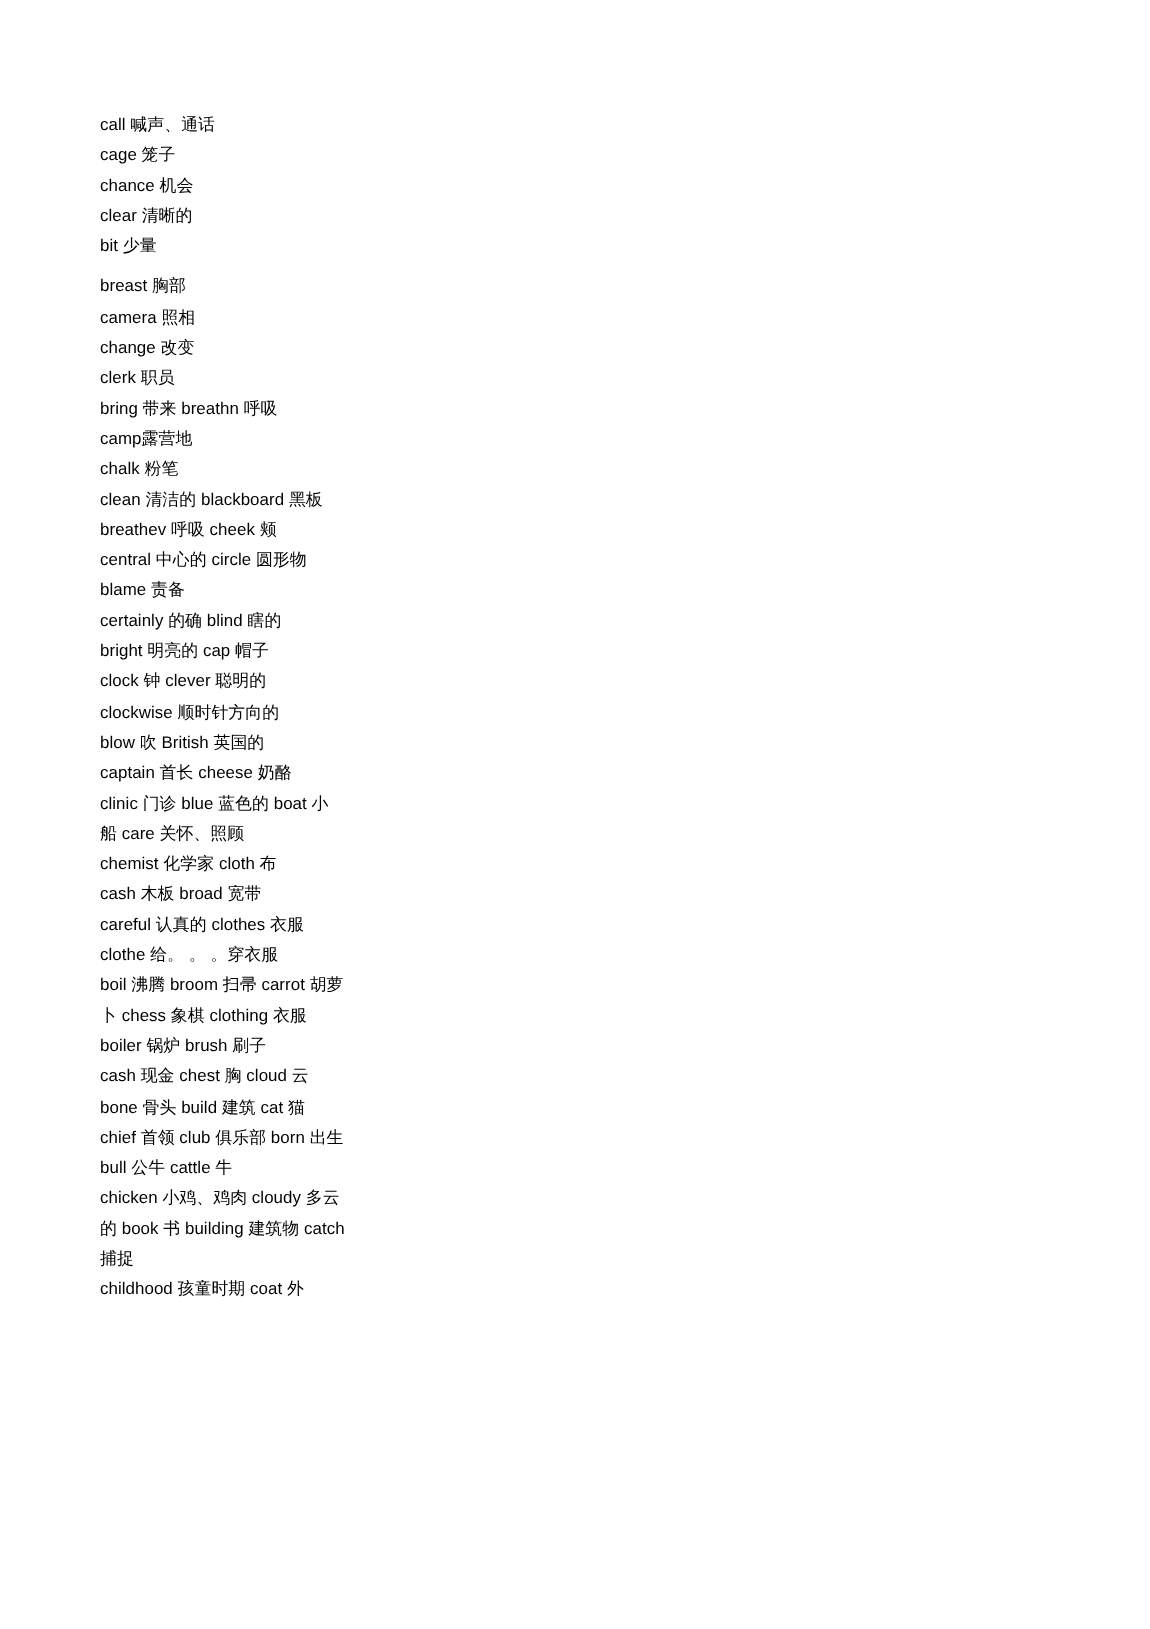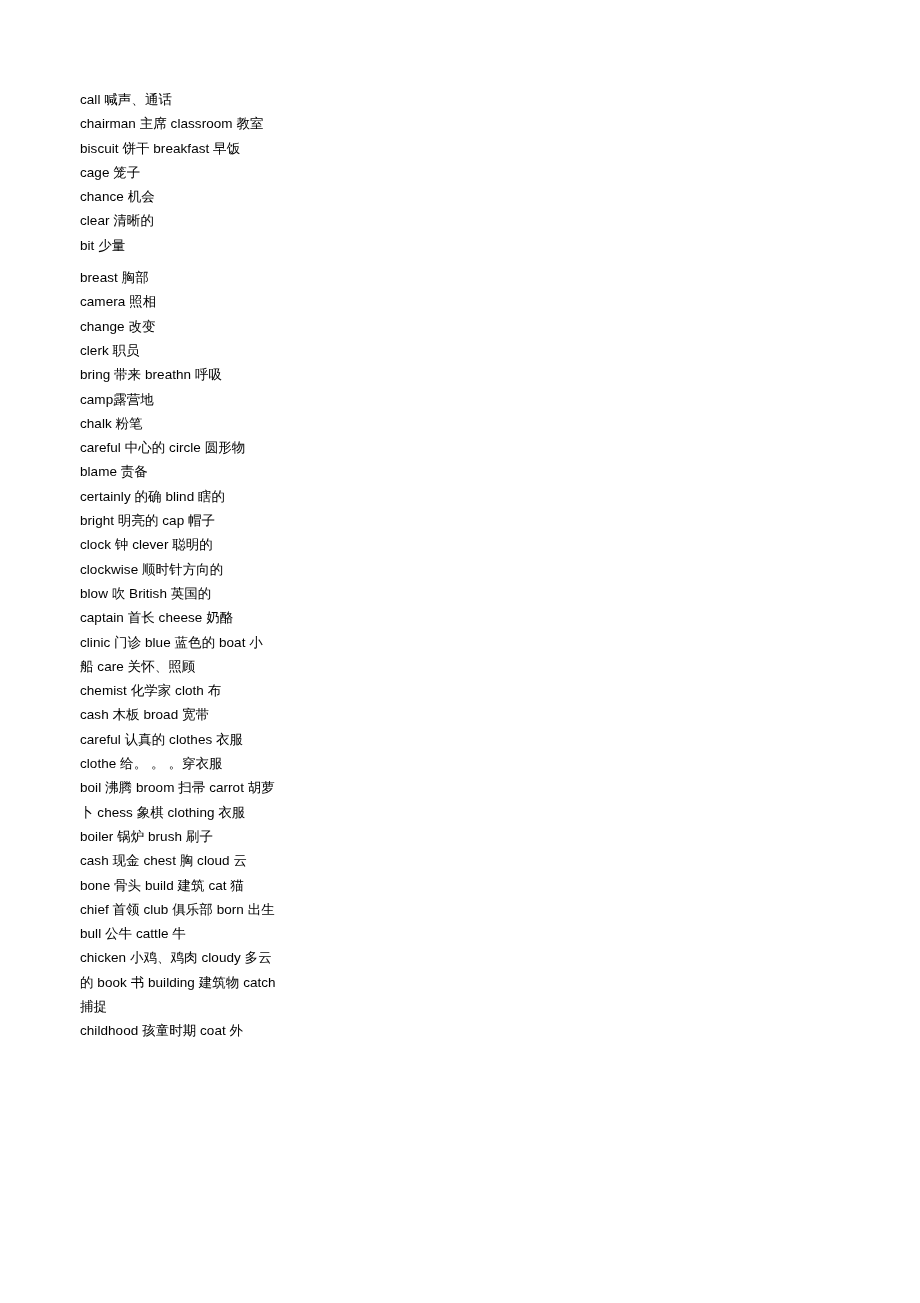--- a/index.html
+++ b/index.html
@@ -50,38 +50,38 @@
   }
 </style>
 </head>
 <body>
 
 <div id="page">
   <div id="text-column">
 
     <div>
       <p class="para">call 喊声、通话</p>
-      <p class="para">chairman 主席  classroom 教室  biscuit 饼干  breakfast 早饭</p>
       <p class="para">cage 笼子</p>
       <p class="para">chance 机会</p>
       <p class="para">clear 清晰的</p>
       <p class="para">bit 少量</p>
     </div>
 
     <div class="block-gap"></div>
 
     <div>
       <p class="para">breast 胸部</p>
       <p class="para">camera 照相</p>
       <p class="para">change 改变</p>
       <p class="para">clerk 职员</p>
       <p class="para">bring 带来  breathn 呼吸</p>
       <p class="para">camp露营地</p>
       <p class="para">chalk 粉笔</p>
-      <p class="para">careful 中心的  circle 圆形物</p>
+      <p class="para">clean 清洁的  blackboard 黑板  breathev 呼吸  cheek 颊</p>
+      <p class="para">central 中心的  circle 圆形物</p>
       <p class="para">blame 责备</p>
       <p class="para">certainly 的确  blind 瞎的</p>
       <p class="para">bright 明亮的  cap 帽子</p>
       <p class="para">clock 钟  clever 聪明的</p>
       <p class="para">clockwise 顺时针方向的</p>
       <p class="para">blow 吹  British 英国的</p>
       <p class="para">captain 首长  cheese 奶酪</p>
       <p class="para">clinic 门诊  blue 蓝色的  boat 小船  care 关怀、照顾</p>
       <p class="para">chemist 化学家  cloth 布</p>
       <p class="para">cash 木板  broad 宽带</p>

